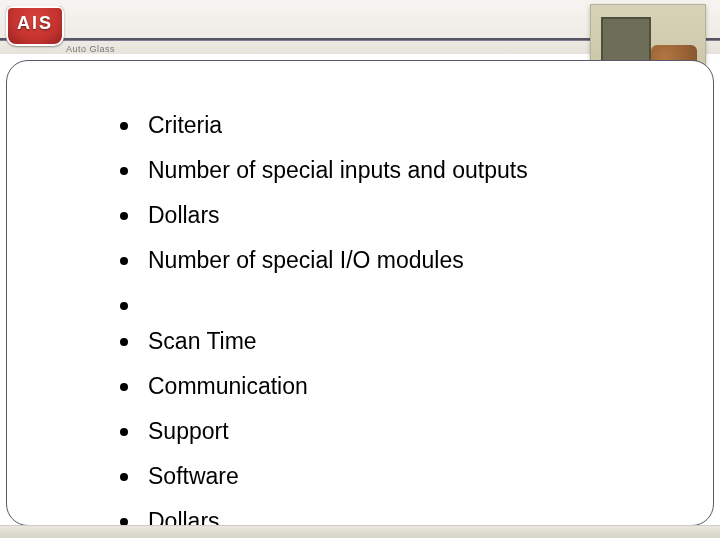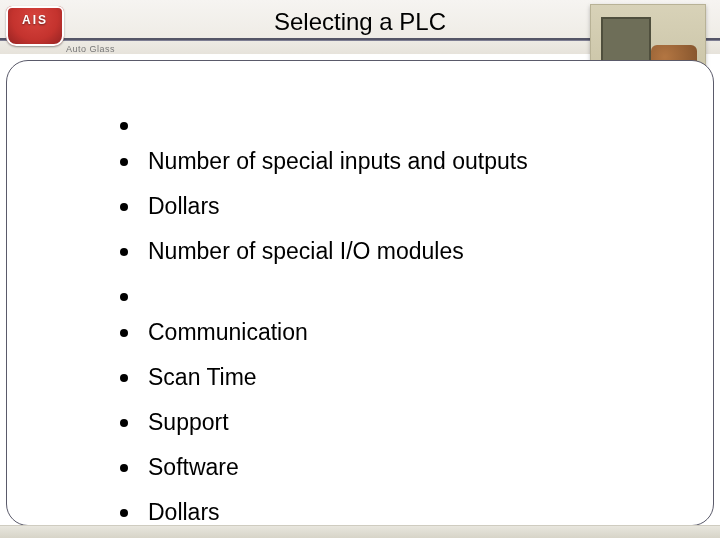--- a/index.html
+++ b/index.html
@@ -14,21 +14,21 @@
             background:linear-gradient(to bottom,#7e7e92 0px,#2c2c3c 1px,#7e7e92 2px)}
   .hdr-title{position:absolute;left:0;right:0;top:8px;text-align:center;
              font-size:24px;color:#000}
   
   .logo{position:absolute;left:6px;top:8px;width:120px;height:40px}
   .logo-shield{position:absolute;left:0;top:-2px;width:58px;height:40px;
                border-radius:6px 6px 10px 10px;
                background:radial-gradient(ellipse at 50% 30%,#d7433d 0%,#c4332e 55%,#8c2020 100%);
                box-shadow:inset 0 0 0 2px #fff,0 1px 2px rgba(0,0,0,.4)}
   .logo-shield span{position:absolute;left:0;right:0;top:7px;text-align:center;
-                    color:#fff;font-weight:bold;font-size:12px;letter-spacing:2px;
+                    color:#fff;font-weight:bold;font-size:18px;letter-spacing:2px;
                     text-shadow:0 1px 2px rgba(0,0,0,.5)}
   .logo-sub{position:absolute;left:60px;top:36px;font-size:9px;color:#777;letter-spacing:.5px}
   
   .illus{position:absolute;right:14px;top:4px;width:114px;height:86px;
          background:linear-gradient(to bottom,#d8d2b8,#c8c2a4);
          border:1px solid #b8b296;box-shadow:0 2px 4px rgba(0,0,0,.25)}
   .illus::before{content:"";position:absolute;left:10px;top:12px;width:46px;height:46px;
                  background:#6e6e58;border:2px solid #4f4f3d}
   .illus::after{content:"";position:absolute;right:8px;bottom:6px;width:46px;height:40px;
                 background:radial-gradient(circle at 30% 30%,#b37642,#7b4d28);
@@ -49,59 +49,59 @@
             background:linear-gradient(to bottom,#7e7e92 0px,#2c2c3c 1px,#7e7e92 2px)}
 </style>
 </head>
 <body>
 
 <div class="slide">
 
   <div class="hdr">
     <div class="hdr-bg"></div>
     <div class="hdr-rule"></div>
-    <div class="hdr-title">Selecting a PLC</div>
     <div class="logo">
       <div class="logo-shield">
         <span>AIS</span>
       </div>
       <div class="logo-sub">Auto Glass</div>
     </div>
   </div>
 
   <div class="illus"></div>
 
   <div class="frame"></div>
 
   <div class="list">
     <div class="li">
         <div class="dot"></div>
+        <div class="txt">Criteria</div>
       </div>
     <div class="li">
         <div class="dot"></div>
         <div class="txt">Number of special inputs and outputs</div>
       </div>
     <div class="li">
         <div class="dot"></div>
         <div class="txt">Dollars</div>
       </div>
     <div class="li">
         <div class="dot"></div>
         <div class="txt">Number of special I/O modules</div>
       </div>
     <div class="li">
         <div class="dot"></div>
       </div>
     <div class="li">
         <div class="dot"></div>
-        <div class="txt">Communication</div>
+        <div class="txt">Scan Time</div>
       </div>
     <div class="li">
         <div class="dot"></div>
-        <div class="txt">Scan Time</div>
+        <div class="txt">Communication</div>
       </div>
     <div class="li">
         <div class="dot"></div>
         <div class="txt">Support</div>
       </div>
     <div class="li">
         <div class="dot"></div>
         <div class="txt">Software</div>
       </div>
     <div class="li">

